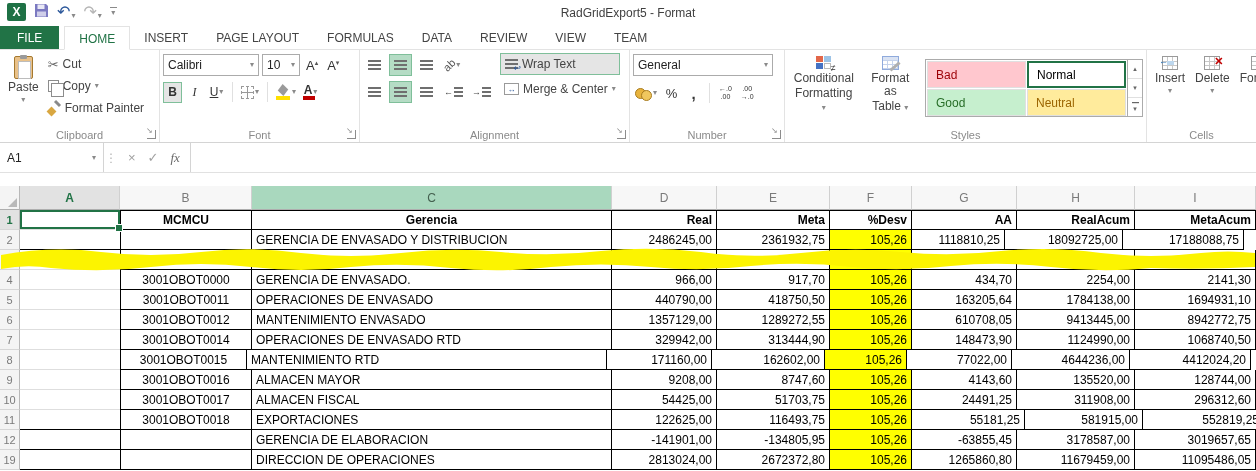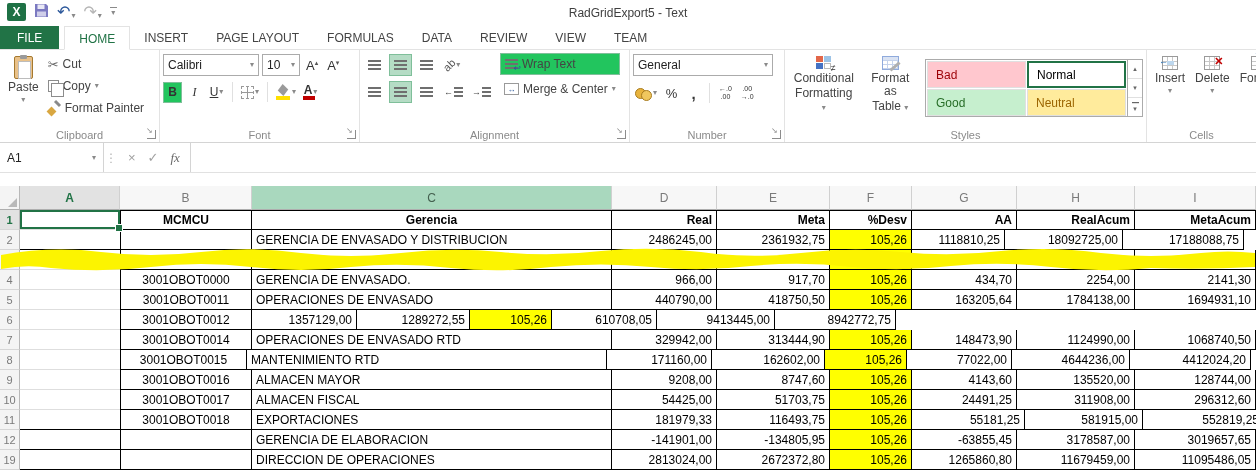--- a/index.html
+++ b/index.html
@@ -29,21 +29,21 @@
   .ribbon{height:93px;display:flex;background:#fff;border-bottom:1px solid #d4d4d4}
   .group{position:relative;border-right:1px solid #e3e3e3;padding:3px 3px 15px 3px;flex:none}
   .group-label{position:absolute;bottom:1px;left:0;right:0;text-align:center;font-size:11px;color:#8a8a8a}
   .launcher{position:absolute;right:3px;bottom:3px;width:9px;height:9px;
             border-right:1px solid #8c8c8c;border-bottom:1px solid #8c8c8c}
   .launcher::after{content:"↘";position:absolute;left:-1px;top:-4px;font-size:8px;color:#8c8c8c}
   .g-content{display:flex;height:72px}
   .bigbtn{display:flex;flex-direction:column;align-items:center;padding:3px 5px 0 5px;gap:2px;color:#444;text-align:center}
   .bigbtn .lbl{font-size:12px;line-height:13px}
   .smallbtn{display:flex;align-items:center;gap:4px;padding:1px 4px;height:22px;color:#444;white-space:nowrap}
-  .on{background:#22c55e;border:1px solid #7fbf9a}
+  .on{background:#e5e5e5;border:1px solid #7fbf9a}
   .stack{display:flex;flex-direction:column;justify-content:flex-start}
   .vsep{width:1px;background:#e0e0e0;margin:2px 3px;align-self:stretch}
 
   
   .clip-ic{position:relative;width:19px;height:23px;background:#e9c189;border:1px solid #a5792f;border-radius:2px}
   .clip-ic::before{content:"";position:absolute;left:3px;top:4px;width:11px;height:16px;background:#fff;border:1px solid #bcbcbc}
   .clip-ic::after{content:"";position:absolute;left:5px;top:-2px;width:7px;height:4px;background:#9a9a9a;border-radius:1px}
   .ic-cut{color:#6a6a6a;font-size:13px}
   .copy-ic{position:relative;width:11px;height:12px;border:1px solid #8c8c8c;background:#fff}
   .copy-ic::after{content:"";position:absolute;left:2px;top:2px;width:11px;height:12px;border:1px solid #8c8c8c;background:#fff}
@@ -180,21 +180,21 @@
       </span>
     <span class="qat-item">
         <span class="redo">↷</span>
         <span class="dd">▾</span>
       </span>
     <span class="qat-more">
         <span class="bar"></span>
         <span class="dd">▾</span>
       </span>
   </div>
-  <div class="title">RadGridExport5 - Text</div>
+  <div class="title">RadGridExport5 - Format</div>
 </div>
 
 <div class="tabbar">
     <div class="tab file">FILE</div>
     <div class="tab active">HOME</div>
     <div class="tab">INSERT</div>
     <div class="tab">PAGE LAYOUT</div>
     <div class="tab">FORMULAS</div>
     <div class="tab">DATA</div>
     <div class="tab">REVIEW</div>
@@ -509,20 +509,21 @@
         <div class="cell num" style="width: 113px;">418750,50</div>
         <div class="cell num ylw" style="width: 82px;">105,26</div>
         <div class="cell num" style="width: 105px;">163205,64</div>
         <div class="cell num" style="width: 118px;">1784138,00</div>
         <div class="cell num" style="width: 121px;">1694931,10</div>
       </div>
       <div class="srow">
         <div class="gut">6</div>
         <div class="acell"></div>
         <div class="cell ctr leftb" style="width: 132px;">3001OBOT0012</div>
+        <div class="cell lft" style="width: 360px;">MANTENIMIENTO ENVASADO</div>
         <div class="cell num" style="width: 105px;">1357129,00</div>
         <div class="cell num" style="width: 113px;">1289272,55</div>
         <div class="cell num ylw" style="width: 82px;">105,26</div>
         <div class="cell num" style="width: 105px;">610708,05</div>
         <div class="cell num" style="width: 118px;">9413445,00</div>
         <div class="cell num" style="width: 121px;">8942772,75</div>
       </div>
       <div class="srow">
         <div class="gut">7</div>
         <div class="acell"></div>
@@ -569,21 +570,21 @@
         <div class="cell num ylw" style="width: 82px;">105,26</div>
         <div class="cell num" style="width: 105px;">24491,25</div>
         <div class="cell num" style="width: 118px;">311908,00</div>
         <div class="cell num" style="width: 121px;">296312,60</div>
       </div>
       <div class="srow">
         <div class="gut">11</div>
         <div class="acell blk"></div>
         <div class="cell ctr leftb" style="width: 132px;">3001OBOT0018</div>
         <div class="cell lft" style="width: 360px;">EXPORTACIONES</div>
-        <div class="cell num" style="width: 105px;">181979,33</div>
+        <div class="cell num" style="width: 105px;">122625,00</div>
         <div class="cell num" style="width: 113px;">116493,75</div>
         <div class="cell num ylw" style="width: 82px;">105,26</div>
         <div class="cell num" style="width: 113px;">55181,25</div>
         <div class="cell num" style="width: 118px;">581915,00</div>
         <div class="cell num" style="width: 121px;">552819,25</div>
       </div>
       <div class="srow">
         <div class="gut">12</div>
         <div class="acell blk"></div>
         <div class="cell ctr leftb" style="width: 132px;"></div>

